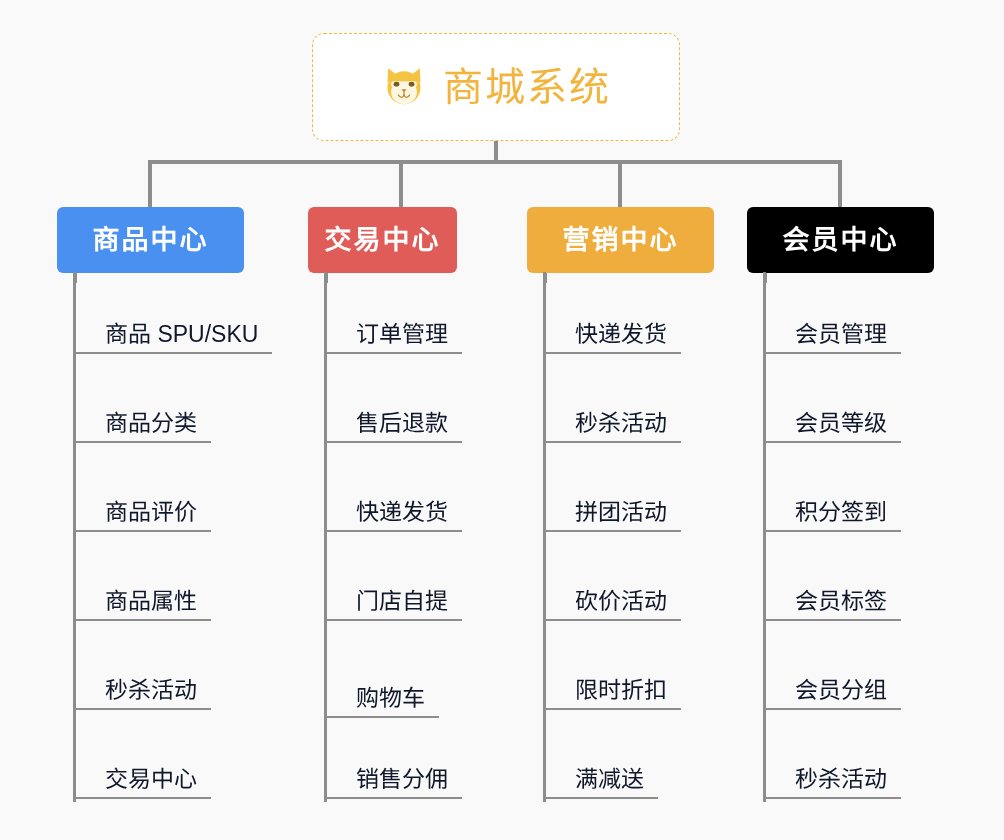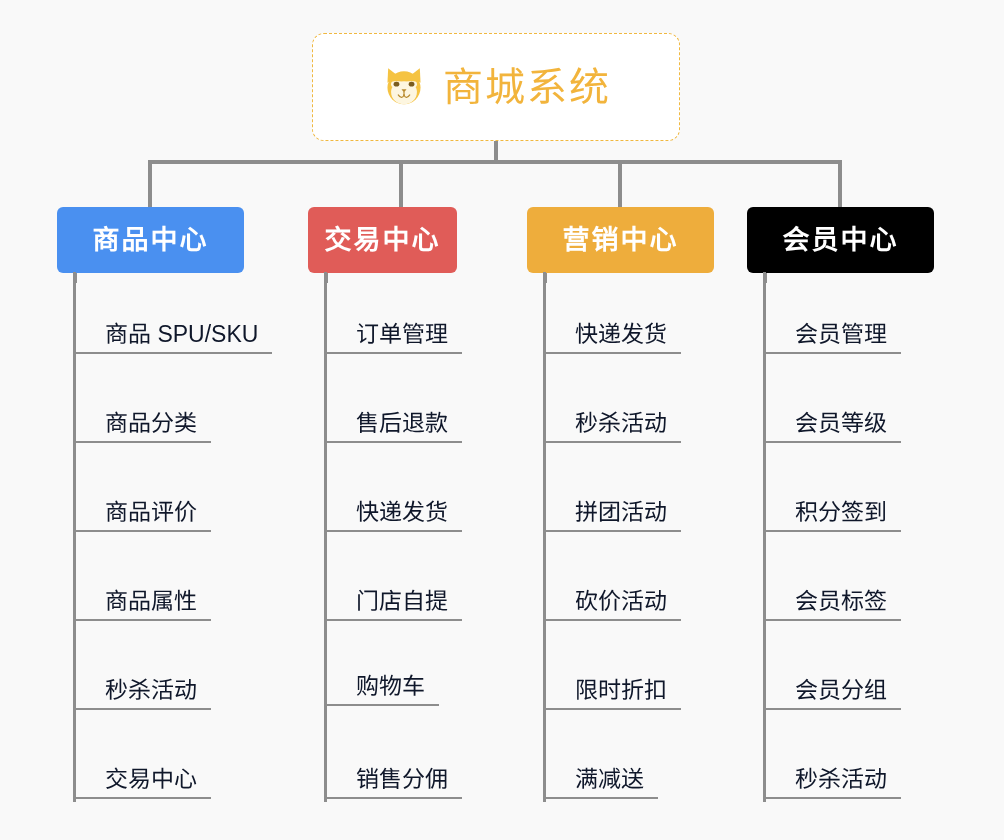--- a/index.html
+++ b/index.html
@@ -185,21 +185,21 @@
     </div>
     <div class="leaf" style="top: 89px; border-bottom-color: rgb(141, 141, 141); width: 138px;">
       <span class="leaf-label">售后退款</span>
     </div>
     <div class="leaf" style="top: 178px; border-bottom-color: rgb(141, 141, 141); width: 138px;">
       <span class="leaf-label">快递发货</span>
     </div>
     <div class="leaf" style="top: 267px; border-bottom-color: rgb(141, 141, 141); width: 138px;">
       <span class="leaf-label">门店自提</span>
     </div>
-    <div class="leaf" style="top: 352px; border-bottom-color: rgb(141, 141, 141); width: 115px;">
+    <div class="leaf" style="top: 364px; border-bottom-color: rgb(141, 141, 141); width: 115px;">
       <span class="leaf-label">购物车</span>
     </div>
     <div class="leaf" style="top: 445px; border-bottom-color: rgb(141, 141, 141); width: 138px;">
       <span class="leaf-label">销售分佣</span>
     </div>
   </div>
 
   <div class="branch" style="left:527px; top:207px; width:187px; background:#eead3c;">
     <span class="branch-label">营销中心</span>
   </div>

